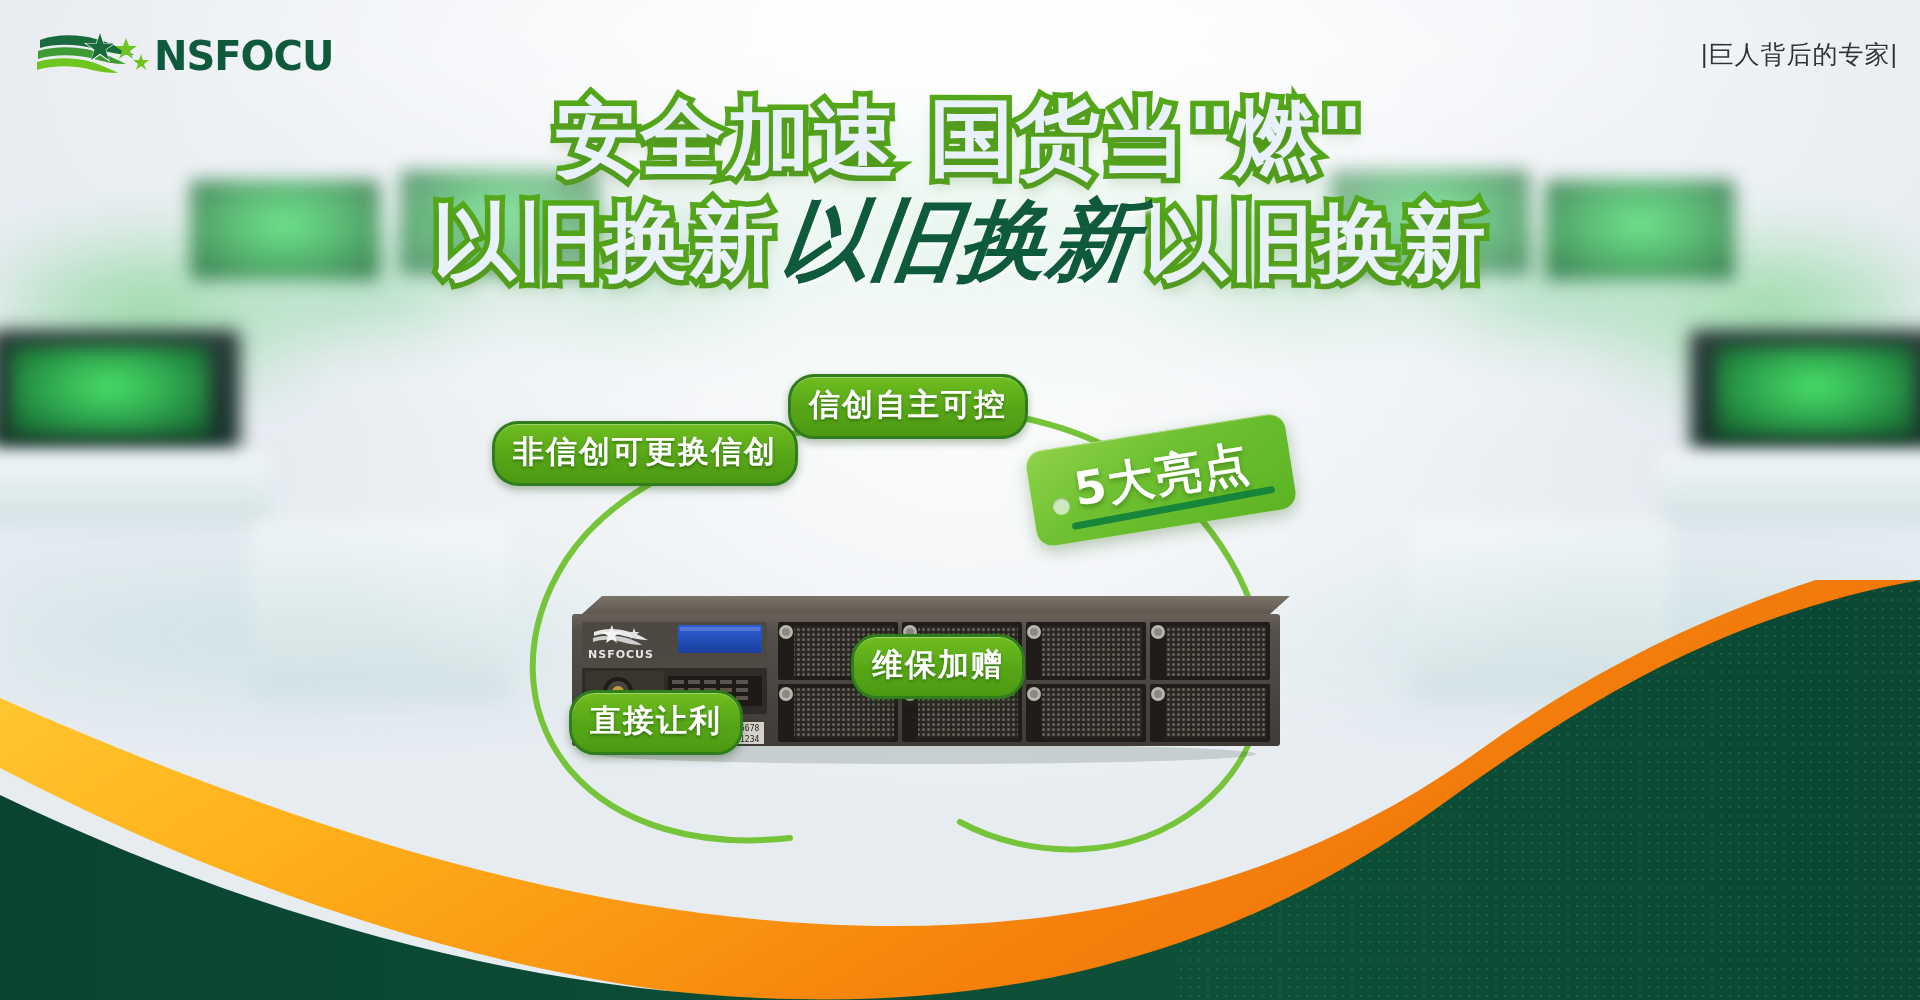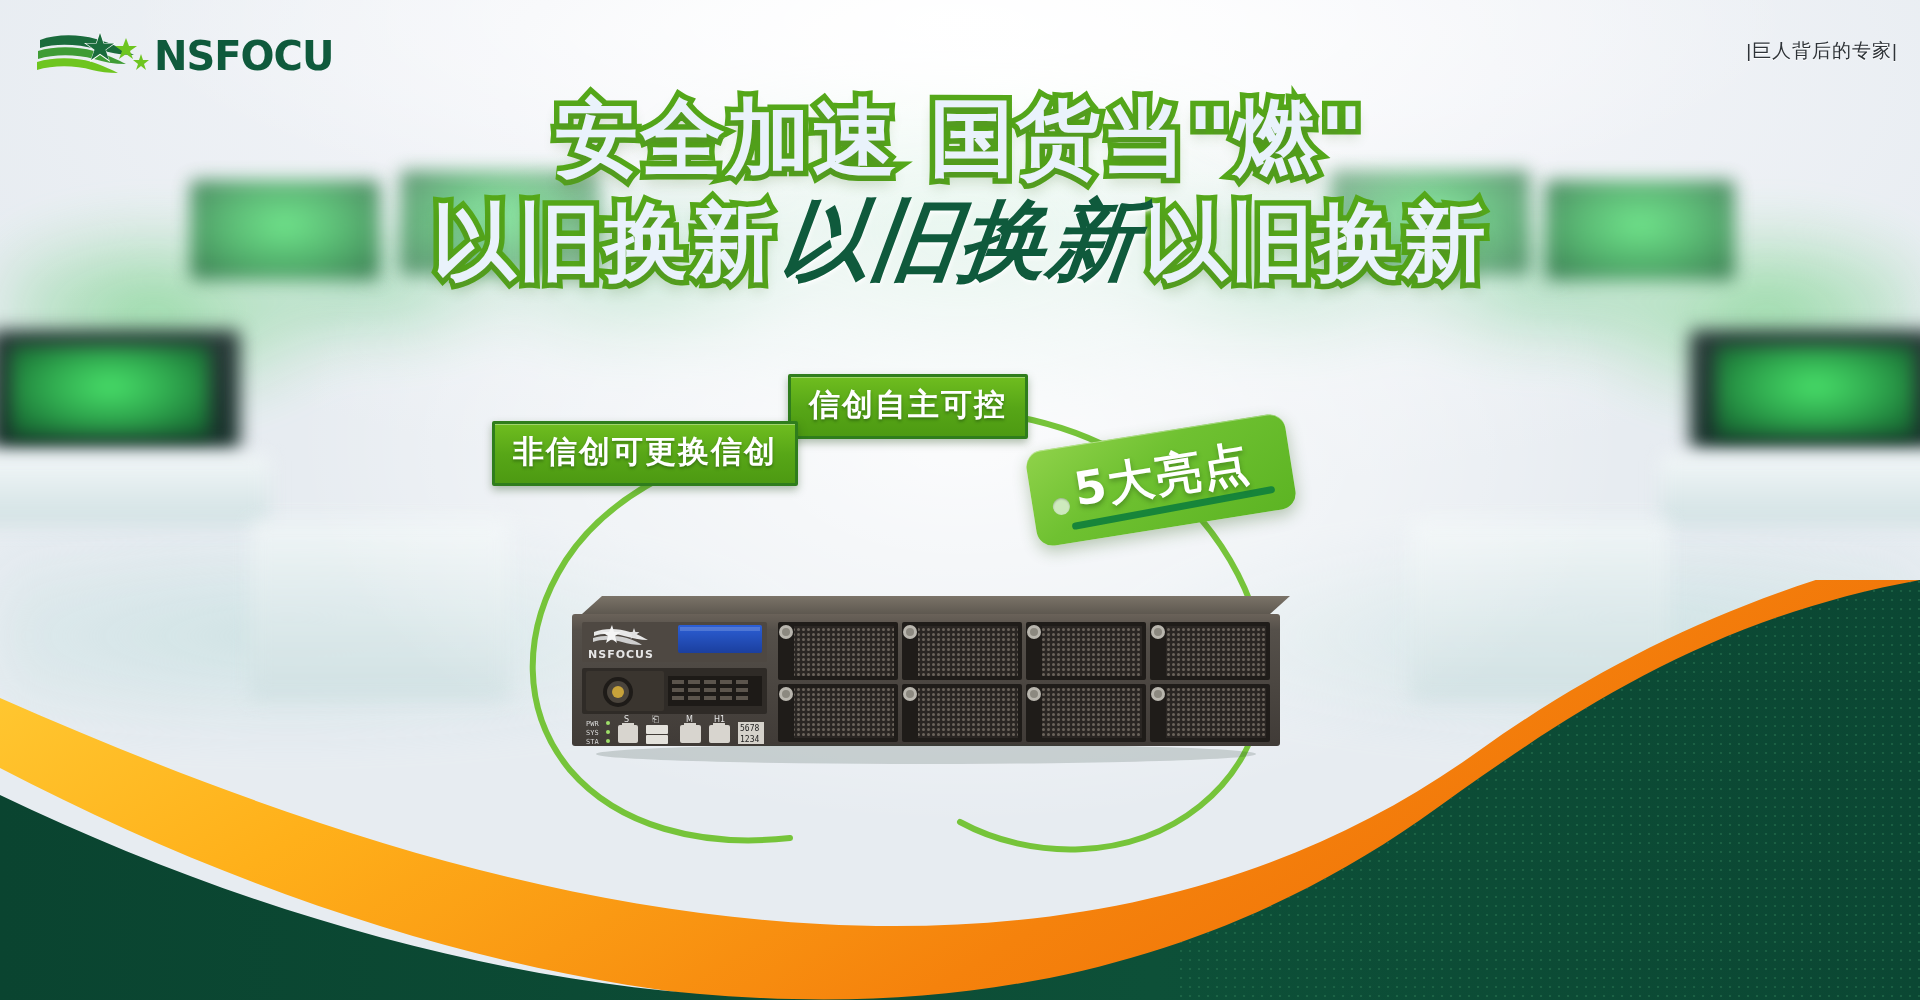--- a/index.html
+++ b/index.html
@@ -48,21 +48,21 @@
       radial-gradient(ellipse 1200px 300px at 50% 2%, rgba(255,255,255,.95), rgba(255,255,255,0) 70%);
   }
 
   
   .swoosh{position:absolute;left:0;bottom:0;width:1920px;height:420px;}
 
   
   .logo{position:absolute;left:34px;top:28px;width:300px;height:54px;}
   .tagline{
     position:absolute;right:22px;top:38px;
-    font-size:19px;letter-spacing:1px;color:#2e3338;font-weight:500;
+    font-size:25px;letter-spacing:1px;color:#2e3338;font-weight:500;
     text-shadow:0 1px 0 rgba(255,255,255,.9);
   }
 
   
   .headline{position:absolute;left:0;top:96px;width:1920px;text-align:center;}
   .hl-line{line-height:1.02;white-space:nowrap;}
   .hl1{font-size:84px;}
   .hl2{font-size:84px;margin-top:14px;}
   .hl-green{
     font-weight:900;letter-spacing:2px;
@@ -84,21 +84,21 @@
   }
 
   
   .product{position:absolute;left:556px;top:592px;width:740px;height:180px;}
 
   
   .pill{
     position:absolute;
     background:linear-gradient(180deg,#6fbd1f 0%,#57a617 52%,#4d9a12 100%);
     border:3px solid #2f7d1c;
-    border-radius:2px;
+    border-radius:26px;
     color:#fff;font-weight:700;font-size:31px;letter-spacing:2px;
     padding:7px 18px 10px;white-space:nowrap;
     box-shadow:0 4px 9px rgba(30,70,20,.34), inset 0 1px 0 rgba(255,255,255,.35);
     text-shadow:0 2px 3px rgba(20,60,10,.45);
     font-family:"DejaVu Sans","Liberation Sans",sans-serif;
   }
   .p1{left:788px;top:374px;}
   .p2{left:492px;top:421px;}
   .p3{left:289px;top:633px;}
   .p4{left:569px;top:690px;}
@@ -363,20 +363,22 @@
           <rect x="610" y="96" width="100" height="50" fill="url(#mesh)"></rect>
           <circle cx="602" cy="102" r="7" fill="#b9b6ae"></circle>
             <circle cx="602" cy="102" r="4" fill="#8c8980"></circle>
         </g>
       </g>
     </svg>
   </div>
 
   <div class="pill p1">信创自主可控</div>
   <div class="pill p2">非信创可更换信创</div>
+  <div class="pill p4">直接让利</div>
+  <div class="pill p5">维保加赠</div>
 
   <div class="tag">
     <div class="tag-body"></div>
     <div class="tag-hole"></div>
     <div class="tag-underline"></div>
     <div class="tag-text">5大亮点</div>
   </div>
 
 </div>
 

